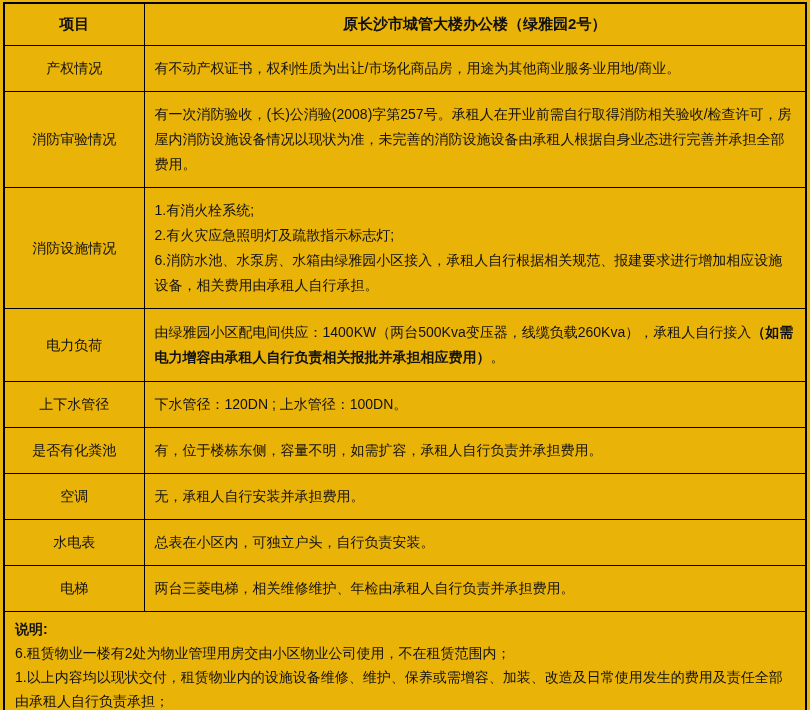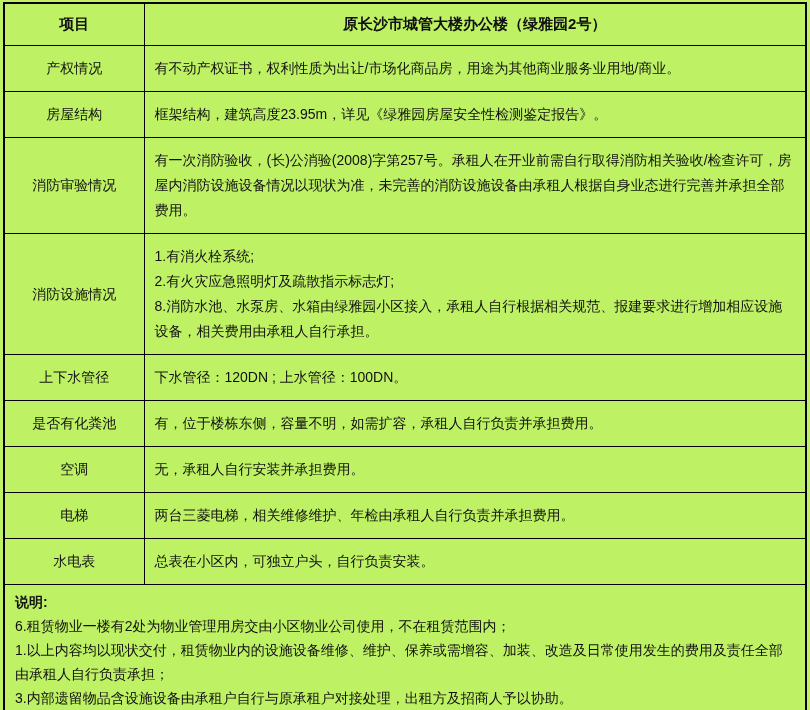--- a/index.html
+++ b/index.html
@@ -7,21 +7,21 @@
     padding: 0;
     background: #ffffff;
     font-family: "Liberation Sans", "DejaVu Sans", sans-serif;
     color: #111111;
   }
   .page {
     width: 810px;
     height: 710px;
     box-sizing: border-box;
     padding: 2px 3px;
-    background: #bef264;
+    background: #eab308;
     overflow: hidden;
   }
   table.info-table {
     width: 804px;
     border-collapse: collapse;
     table-layout: fixed;
     border: 2px solid #000000;
   }
   .info-table th,
   .info-table td {
@@ -83,68 +83,68 @@
         <th class="header-title">原长沙市城管大楼办公楼（绿雅园2号）</th>
       </tr>
     </thead>
     <tbody id="table-rows">
         <tr style="height: 24px;">
           <td class="label-cell">产权情况</td>
           <td class="content-cell">
             <div class="content-line"><span>有不动产权证书，权利性质为出让/市场化商品房，用途为其他商业服务业用地/商业。</span></div>
           </td>
         </tr>
-        <tr style="height: 29px;">
-          <td class="label-cell">房屋结构</td>
-          <td class="content-cell">
-            <div class="content-line"><span>框架结构，建筑高度23.95m，详见《绿雅园房屋安全性检测鉴定报告》。</span></div>
-          </td>
-        </tr>
         <tr style="height: 93px;">
           <td class="label-cell">消防审验情况</td>
           <td class="content-cell">
             <div class="content-line"><span>有一次消防验收，(长)公消验(2008)字第257号。承租人在开业前需自行取得消防相关验收/检查许可，房屋内消防设施设备情况以现状为准，未完善的消防设施设备由承租人根据自身业态进行完善并承担全部费用。</span></div>
           </td>
         </tr>
         <tr style="height: 96px;">
           <td class="label-cell">消防设施情况</td>
           <td class="content-cell">
             <div class="content-line"><span>1.有消火栓系统;</span></div>
             <div class="content-line"><span>2.有火灾应急照明灯及疏散指示标志灯;</span></div>
-            <div class="content-line"><span>8.消防水池、水泵房、水箱由绿雅园小区接入，承租人自行根据相关规范、报建要求进行增加相应设施设备，相关费用由承租人自行承担。</span></div>
+            <div class="content-line"><span>6.消防水池、水泵房、水箱由绿雅园小区接入，承租人自行根据相关规范、报建要求进行增加相应设施设备，相关费用由承租人自行承担。</span></div>
+          </td>
+        </tr>
+        <tr style="height: 73px;">
+          <td class="label-cell">电力负荷</td>
+          <td class="content-cell">
+            <div class="content-line"><span>由绿雅园小区配电间供应：1400KW（两台500Kva变压器，线缆负载260Kva），承租人自行接入</span><span class="seg-bold">（如需电力增容由承租人自行负责相关报批并承担相应费用）</span><span>。</span></div>
           </td>
         </tr>
         <tr style="height: 28px; margin-left: 32px;">
           <td class="label-cell">上下水管径</td>
           <td class="content-cell">
             <div class="content-line"><span>下水管径：120DN ; 上水管径：100DN。</span></div>
           </td>
         </tr>
         <tr style="height: 42px;">
           <td class="label-cell">是否有化粪池</td>
           <td class="content-cell">
             <div class="content-line"><span>有，位于楼栋东侧，容量不明，如需扩容，承租人自行负责并承担费用。</span></div>
           </td>
         </tr>
         <tr style="height: 37px; margin-left: 16px;">
           <td class="label-cell">空调</td>
           <td class="content-cell">
             <div class="content-line"><span>无，承租人自行安装并承担费用。</span></div>
           </td>
         </tr>
+        <tr style="height: 37px;">
+          <td class="label-cell">水电表</td>
+          <td class="content-cell">
+            <div class="content-line"><span>总表在小区内，可独立户头，自行负责安装。</span></div>
+          </td>
+        </tr>
         <tr style="height: 36px;">
           <td class="label-cell">电梯</td>
           <td class="content-cell">
             <div class="content-line"><span>两台三菱电梯，相关维修维护、年检由承租人自行负责并承担费用。</span></div>
-          </td>
-        </tr>
-        <tr style="height: 37px;">
-          <td class="label-cell">水电表</td>
-          <td class="content-cell">
-            <div class="content-line"><span>总表在小区内，可独立户头，自行负责安装。</span></div>
           </td>
         </tr>
       </tbody>
     <tbody>
       <tr>
         <td class="notes-cell" colspan="2">
           <div class="notes-title">说明:</div>
           <div id="notes-items">
               <div class="notes-item">6.租赁物业一楼有2处为物业管理用房交由小区物业公司使用，不在租赁范围内；</div>
               <div class="notes-item">1.以上内容均以现状交付，租赁物业内的设施设备维修、维护、保养或需增容、加装、改造及日常使用发生的费用及责任全部由承租人自行负责承担；</div>

